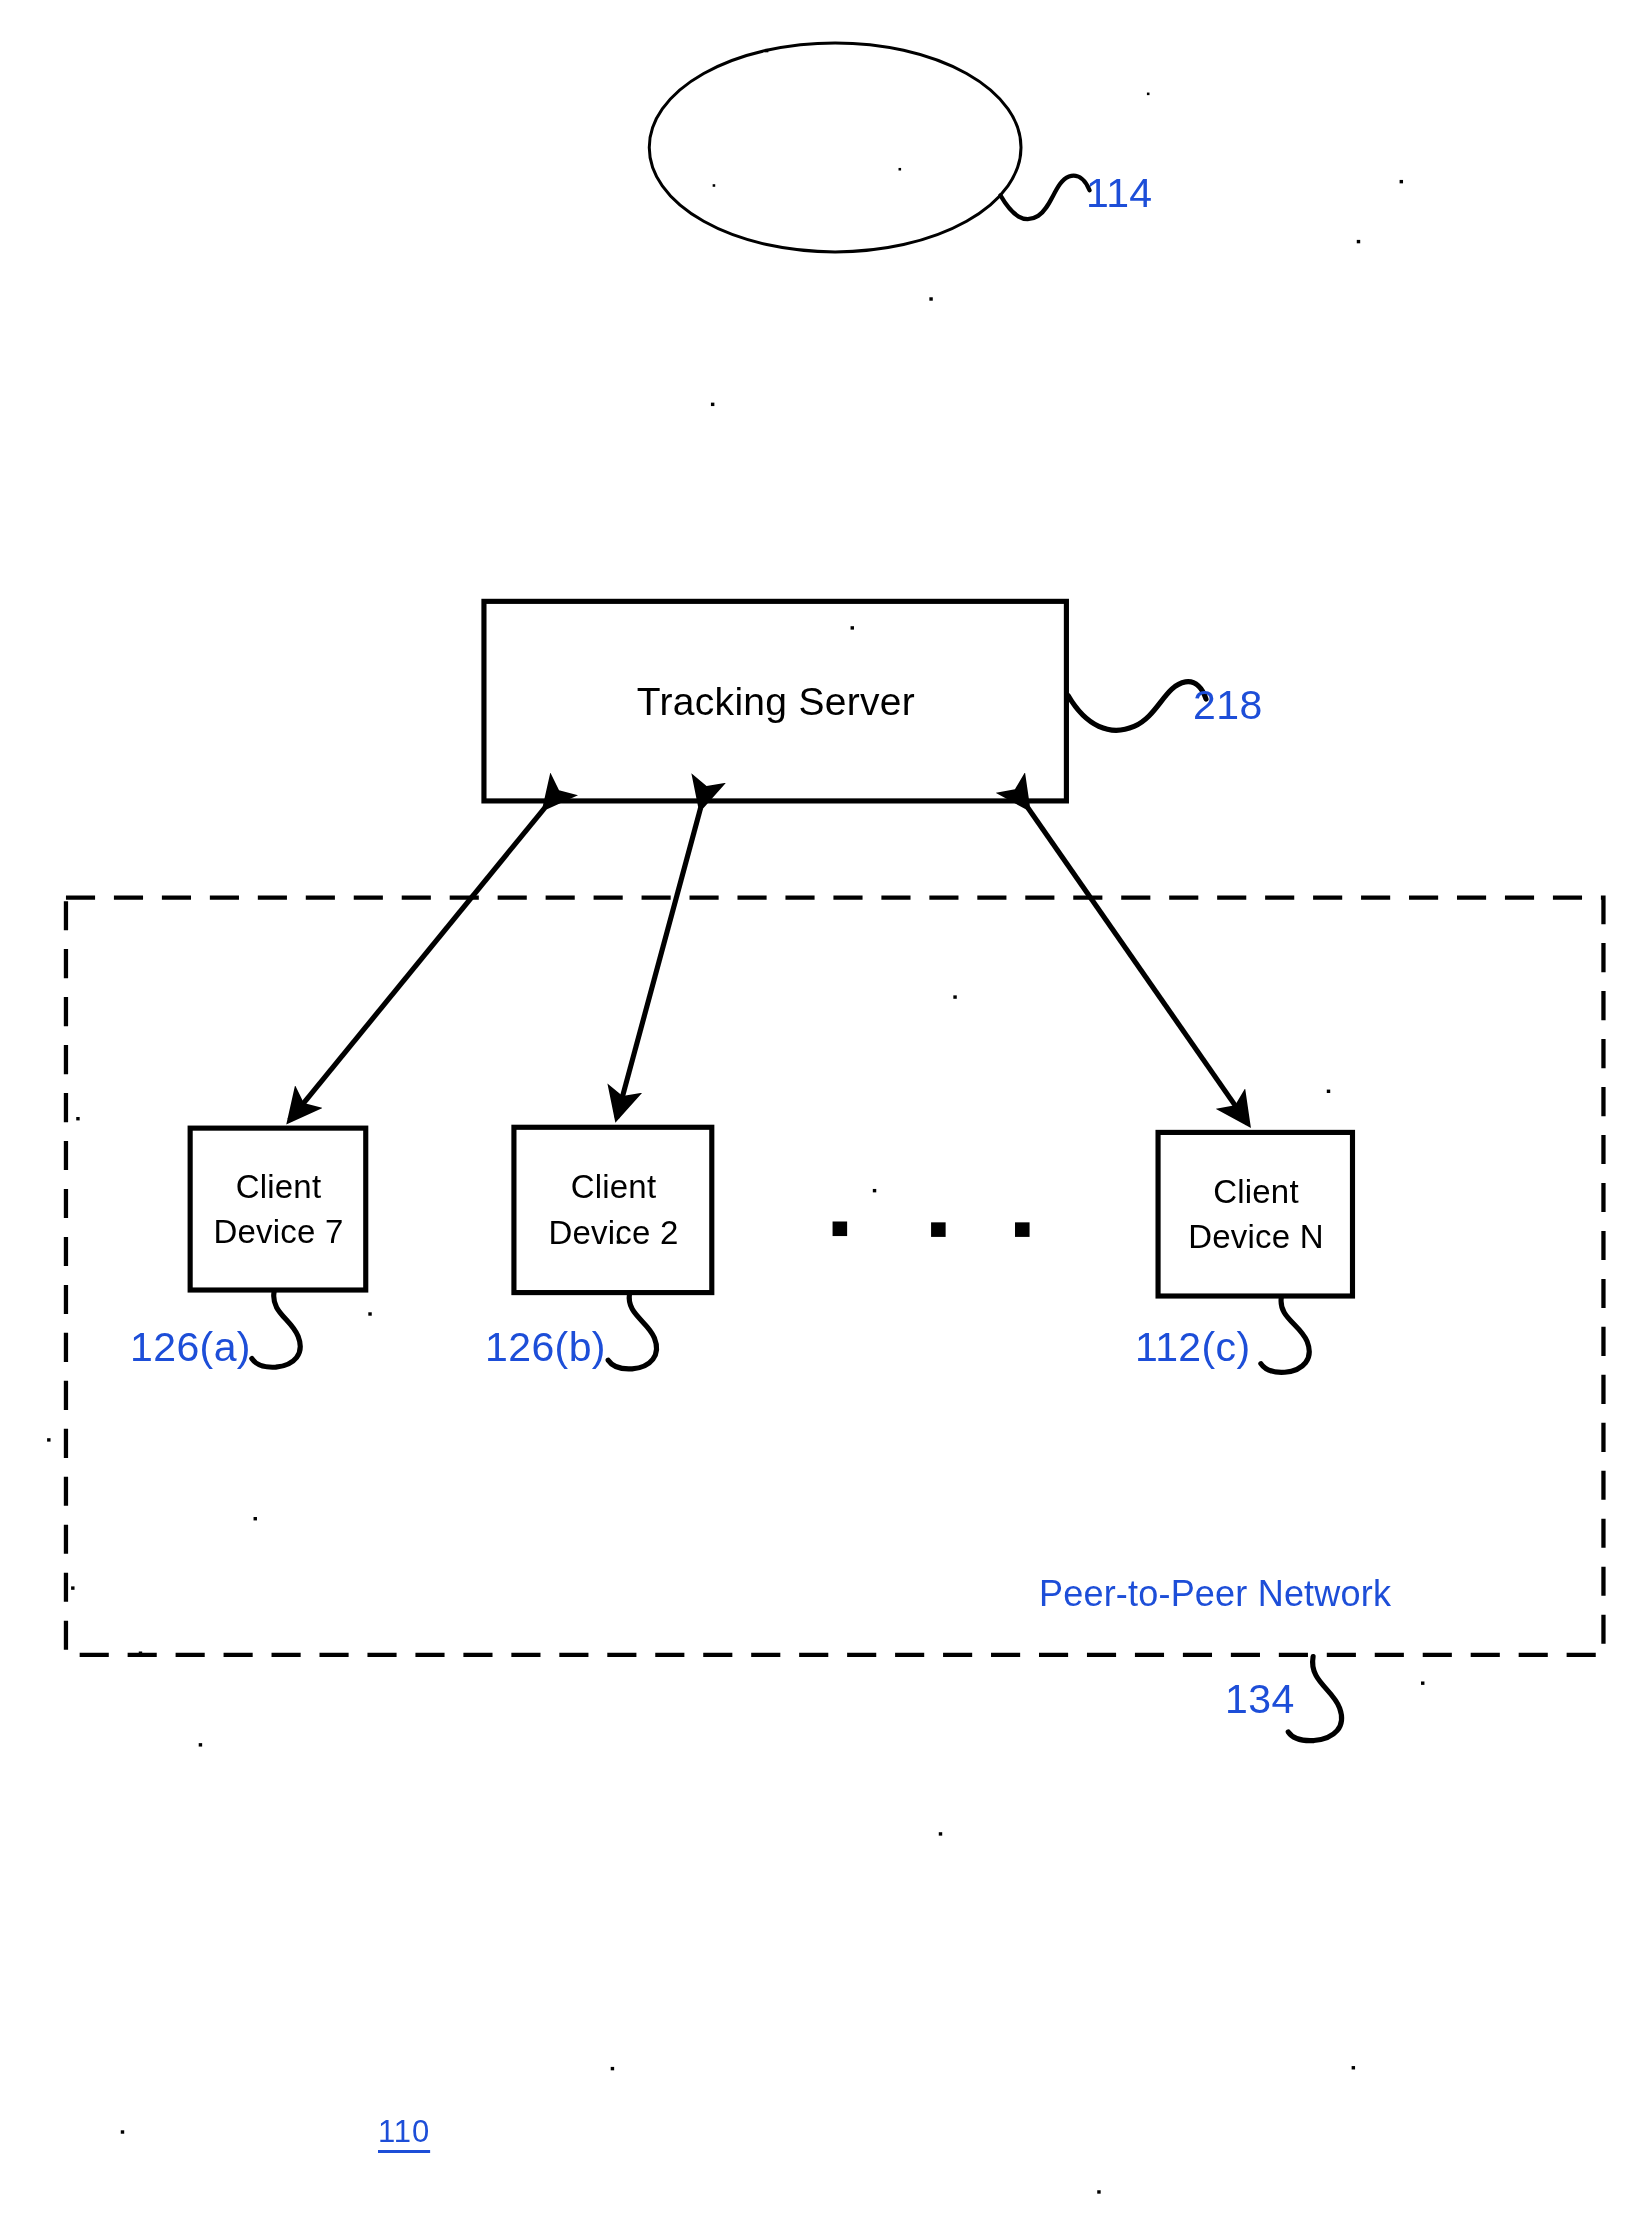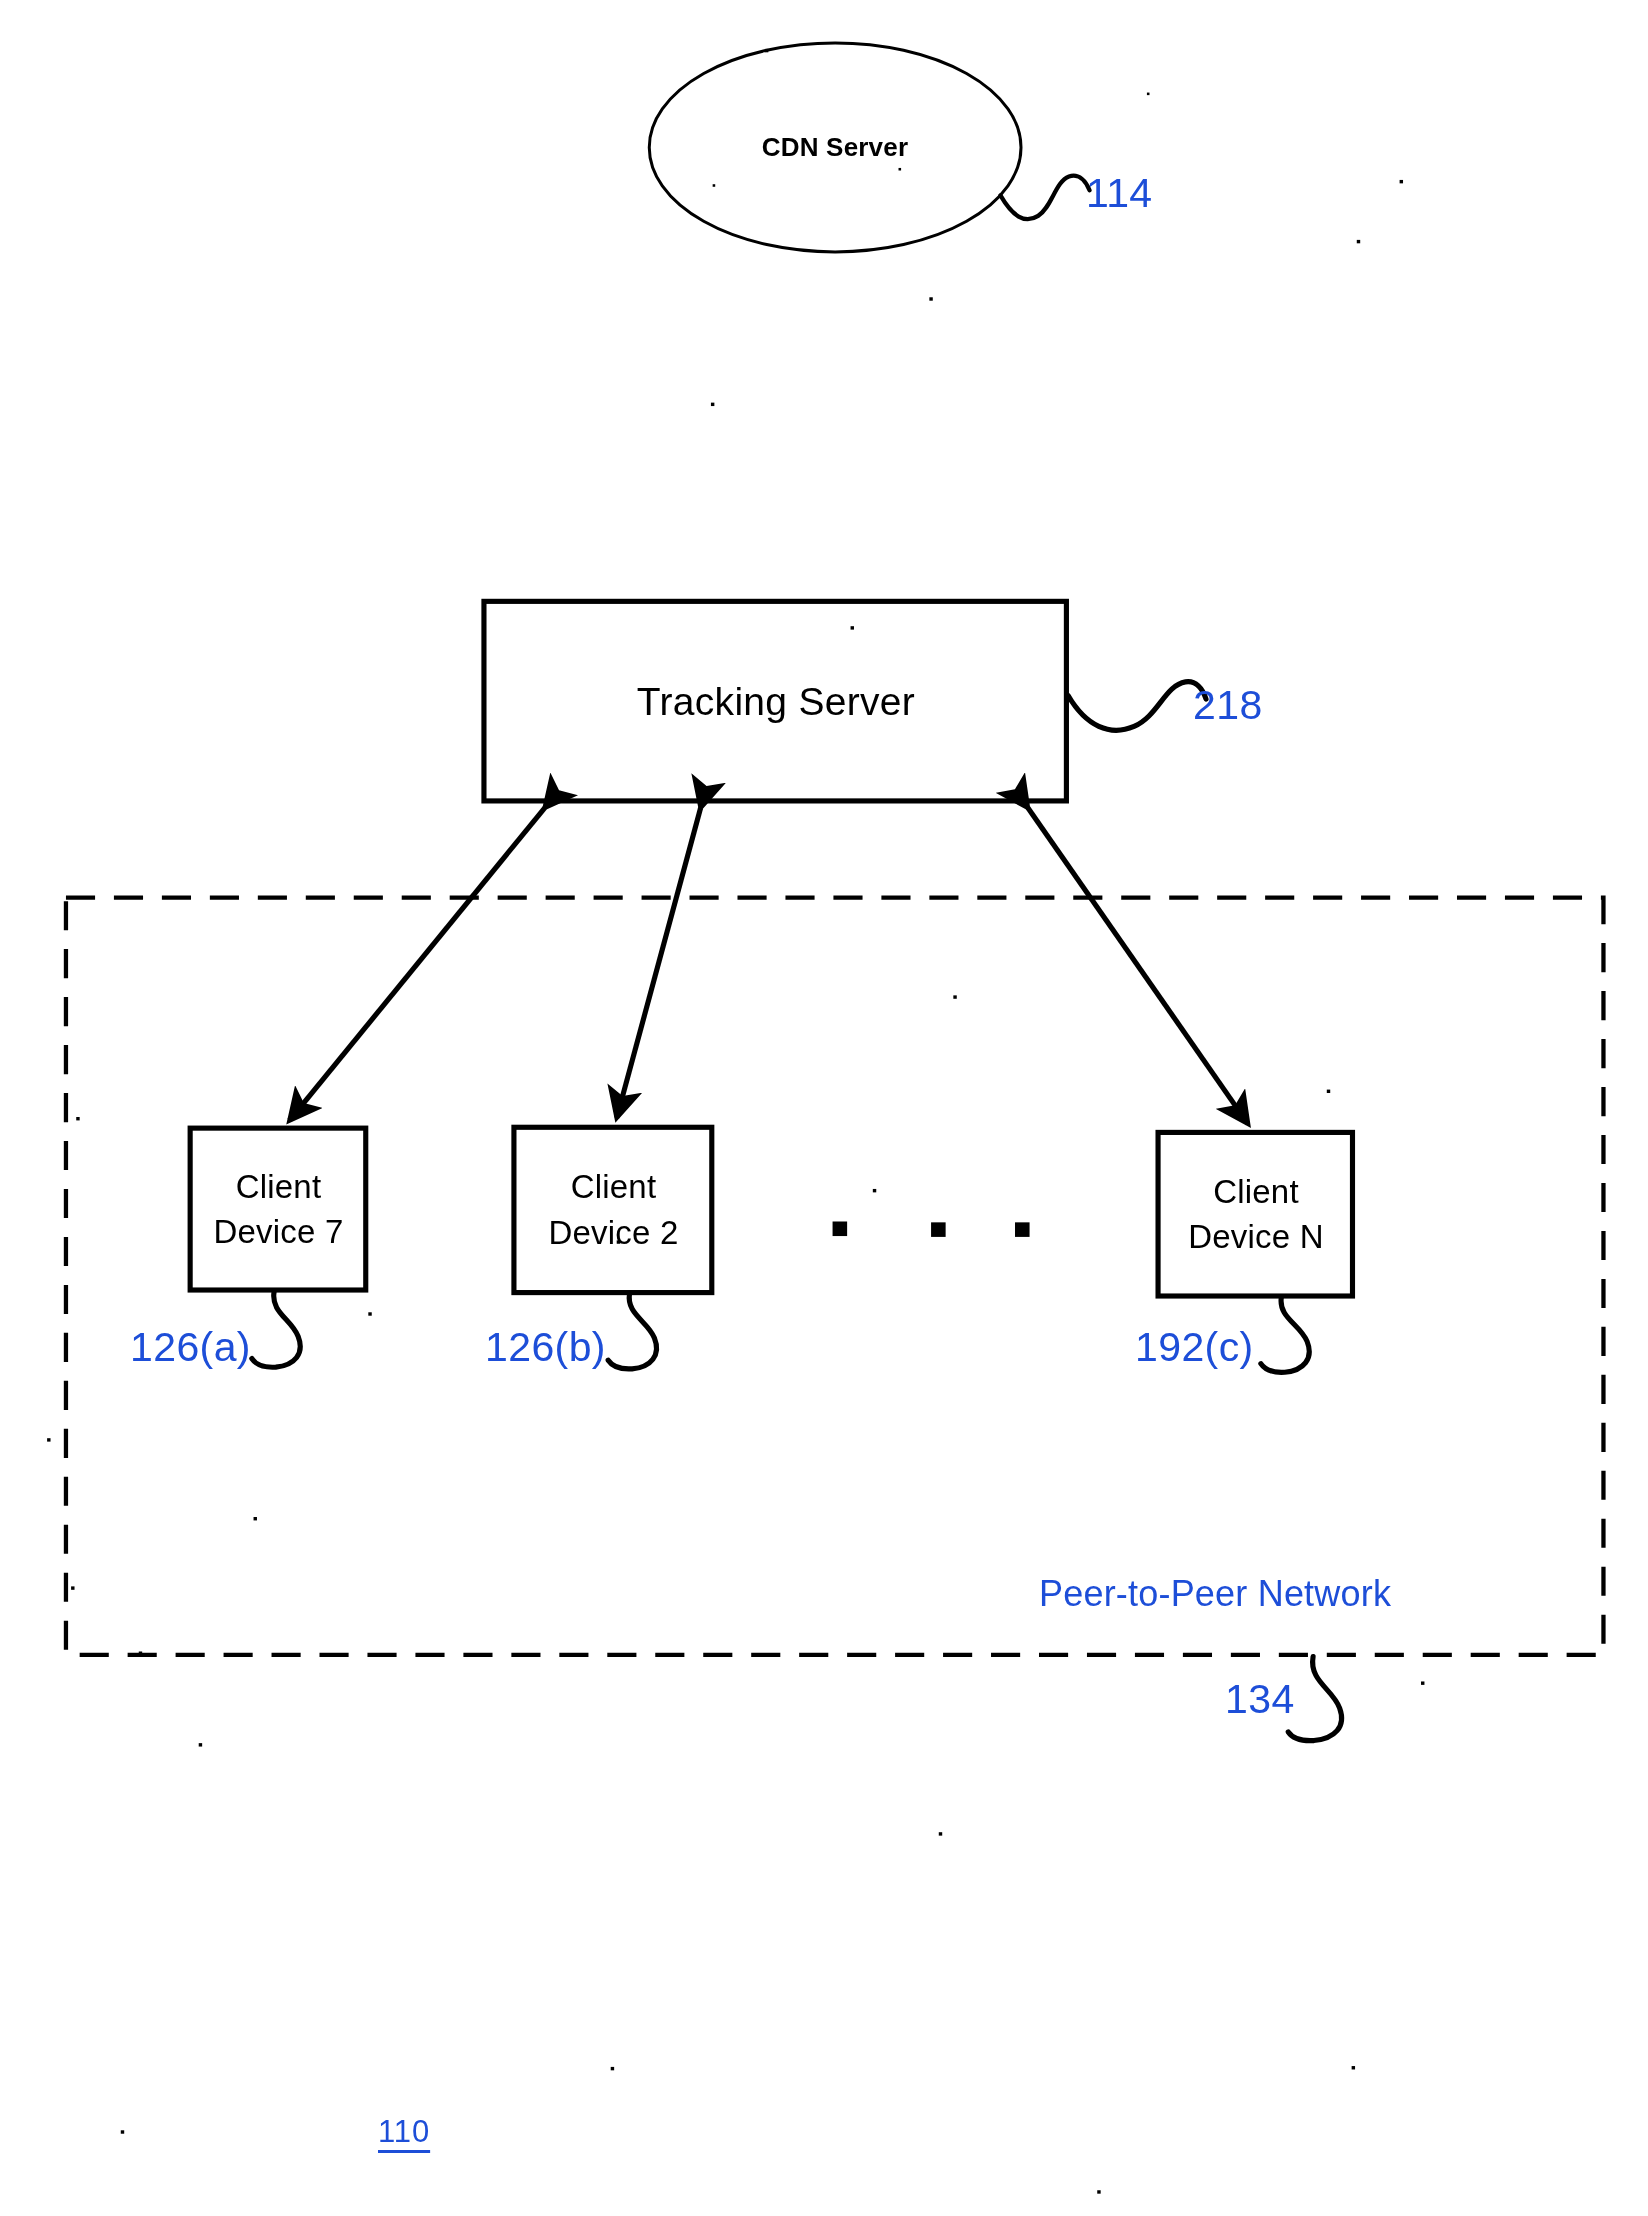--- a/index.html
+++ b/index.html
@@ -175,23 +175,20 @@
       <rect x="1096" y="2139" width="4" height="4"></rect>
       <rect x="713" y="2413" width="4" height="4"></rect>
       <rect x="1578" y="2412" width="4" height="4"></rect>
       <rect x="1281" y="2557" width="4" height="4"></rect>
       <rect x="141" y="2487" width="4" height="4"></rect>
       <rect x="832" y="215" width="3" height="3"></rect>
       <rect x="1049" y="196" width="3" height="3"></rect>
     </g>
   </svg>
 
-  <div class="node-text cdn-text">
-    <span>CDN Server</span>
-  </div>
 
   <div class="node-text tracking-text">
     <span>Tracking Server</span>
   </div>
 
   <div class="node-text device-text dev1-text">
     <span class="line">Client</span>
     <span class="line">Device 7</span>
   </div>
 
@@ -206,21 +203,21 @@
   </div>
 
   <div class="lbl ref ref-114">114</div>
 
   <div class="lbl ref ref-118">218</div>
 
   <div class="lbl ref ref-126a">126(a)</div>
 
   <div class="lbl ref ref-126b">126(b)</div>
 
-  <div class="lbl ref ref-126c">192(c)</div>
+  <div class="lbl ref ref-126c">112(c)</div>
 
   <div class="lbl ref ref-134">134</div>
 
   <div class="lbl p2p-label">Peer-to-Peer Network</div>
 
   <div class="lbl fig-num">110</div>
 
 
 </div>
 

